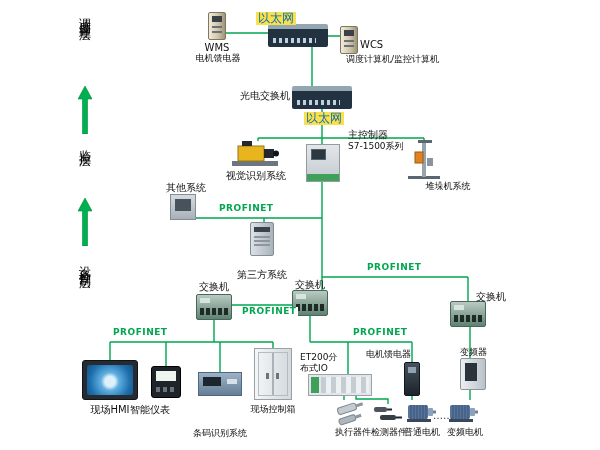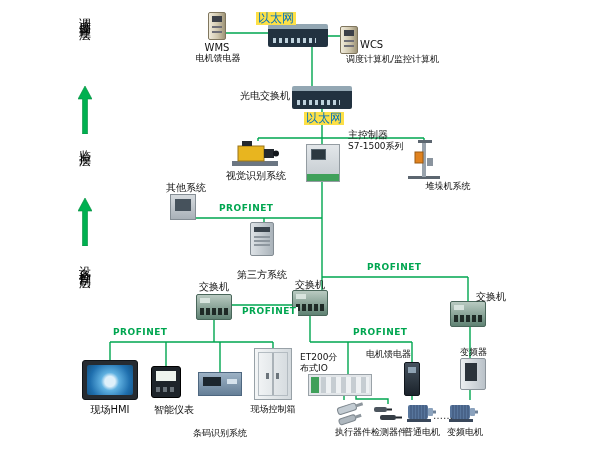--- a/index.html
+++ b/index.html
@@ -152,21 +152,21 @@
   <div class="lbl" style="left:295px; top:279px;">交换机</div>
   <div class="ic ic-scalance" style="left:292px; top:290px;"></div>
 
   <div class="lbl" style="left:476px; top:291px;">交换机</div>
   <div class="ic ic-scalance" style="left:450px; top:301px;"></div>
 
   <div class="ic ic-hmi" style="left:82px; top:360px;"></div>
   <div class="lbl c" style="left:82px; top:404px; width:56px;">现场HMI</div>
 
   <div class="ic ic-meter" style="left:151px; top:366px;"></div>
-  <div class="lbl c" style="left:152px; top:404px; width:44px;">智能仪表</div>
+  <div class="lbl c" style="left:128px; top:404px; width:44px;">智能仪表</div>
 
   <div class="ic ic-barcode" style="left:198px; top:372px;"></div>
   <div class="lbl c s9" style="left:191px; top:386px; width:58px;margin-top:42px;">条码识别系统</div>
 
   <div class="ic ic-cabinet" style="left:254px; top:348px;"></div>
   <div class="lbl c s9" style="left:250px; top:404px; width:46px;">现场控制箱</div>
 
   <div class="lbl s9 wrap" style="left:300px; top:352px; width:46px; white-space:normal;">ET200分布式IO</div>
   <div class="ic ic-et200" style="left:308px; top:374px;"></div>
 

